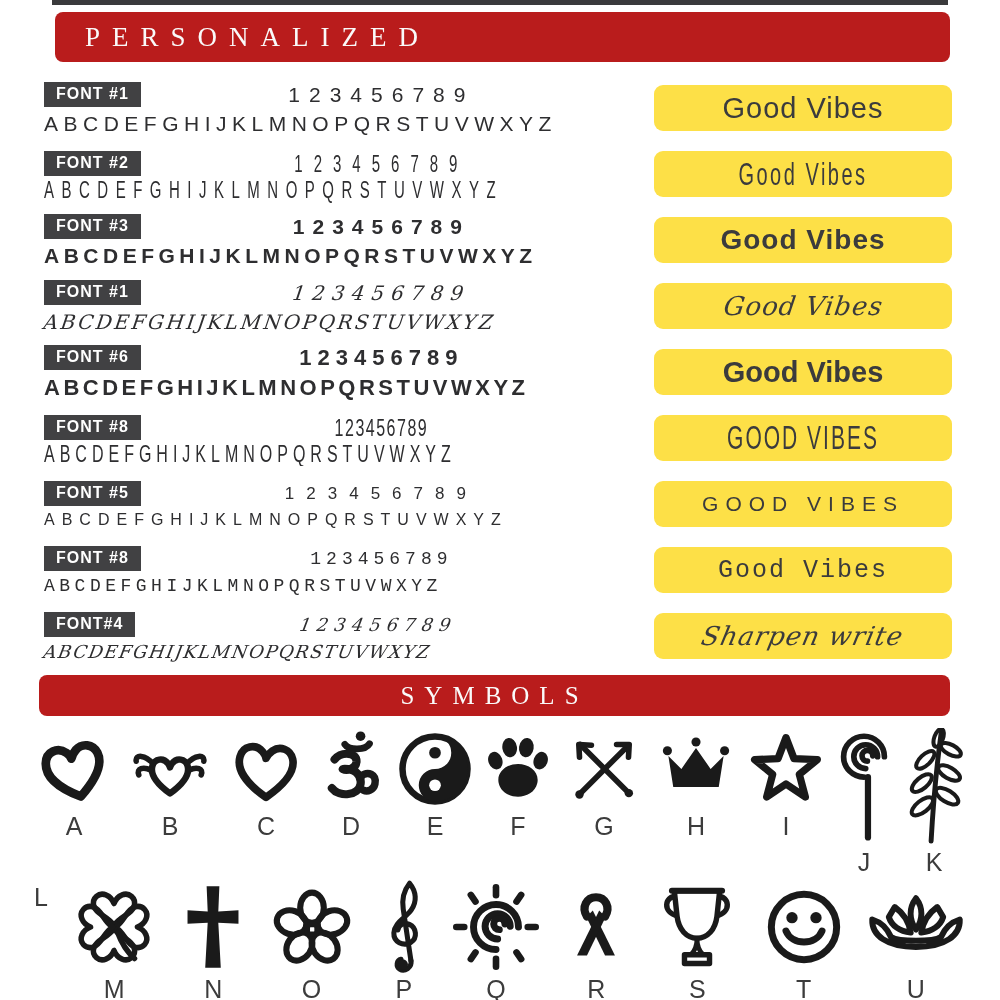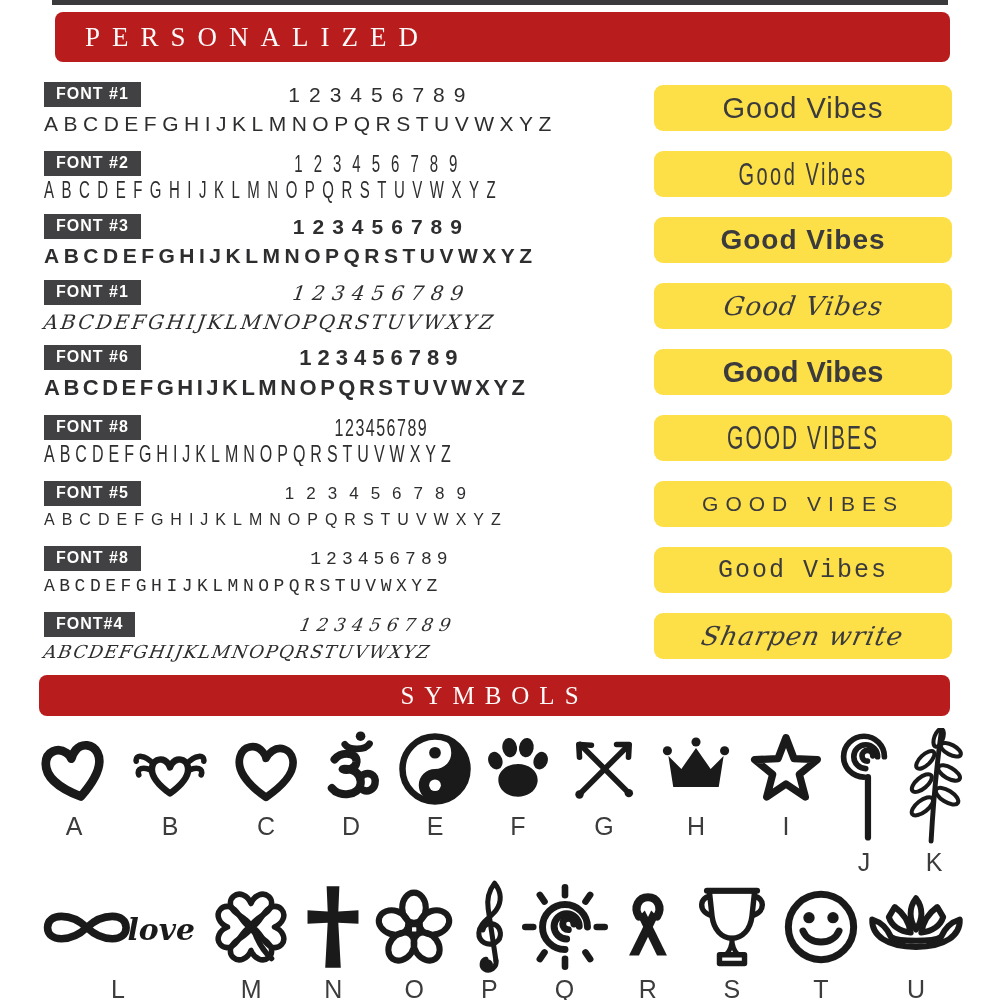--- a/index.html
+++ b/index.html
@@ -338,26 +338,20 @@
     </svg>
       </div>
     <span class="sym-label">K</span>
   </div>
 
 </div>
 
 <div class="sym-row r2">
 
   <div class="sym-item">
-    <div class="icon-box">
-        <svg class="sym" width="168" height="66" viewBox="0 0 62 24">
-      <path d="M5 12.2 C5 6.8 13.6 6.6 19.5 12.2 C25.4 17.8 34 17.6 34 12.2 C34 6.8 25.4 6.6 19.5 12.2 C13.6 17.8 5 17.6 5 12.2 Z" stroke-width="2.8"></path>
-      <text x="34.5" y="16.8" font-size="11" font-style="italic" font-weight="bold" font-family="DejaVu Serif, serif" fill="#1a1a1a" stroke="none">love</text>
-    </svg>
-      </div>
     <span class="sym-label">L</span>
   </div>
 
   <div class="sym-item">
     <div class="icon-box">
         <svg class="sym" width="88" height="88" viewBox="0 0 24 24">
       <defs>
         <path id="cloverleaf" d="M12 11.6 C10.3 9 7.2 8.6 6.5 6.3 C5.9 4.1 7.9 2.4 9.9 3.3 C10.9 3.7 11.6 4.6 12 5.6 C12.4 4.6 13.1 3.7 14.1 3.3 C16.1 2.4 18.1 4.1 17.5 6.3 C16.8 8.6 13.7 9 12 11.6 Z"></path>
       </defs>
       <use href="#cloverleaf" stroke-width="1.5"></use>

